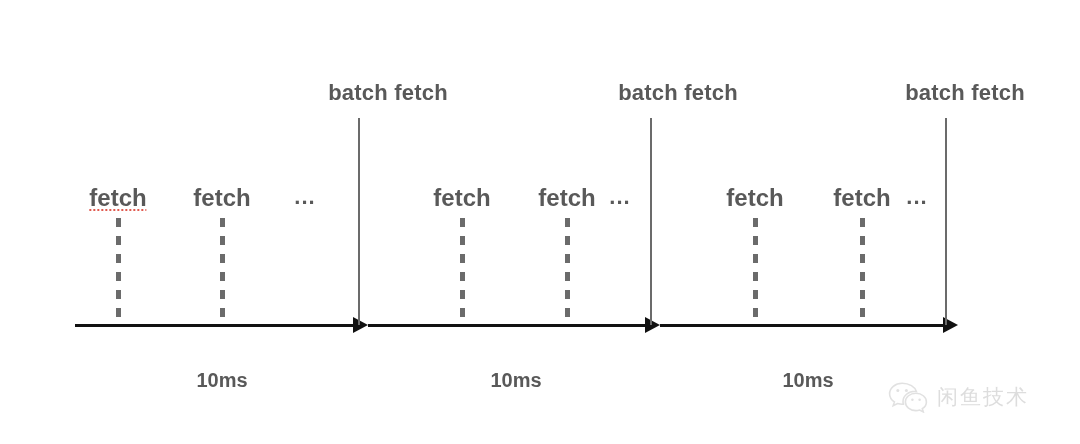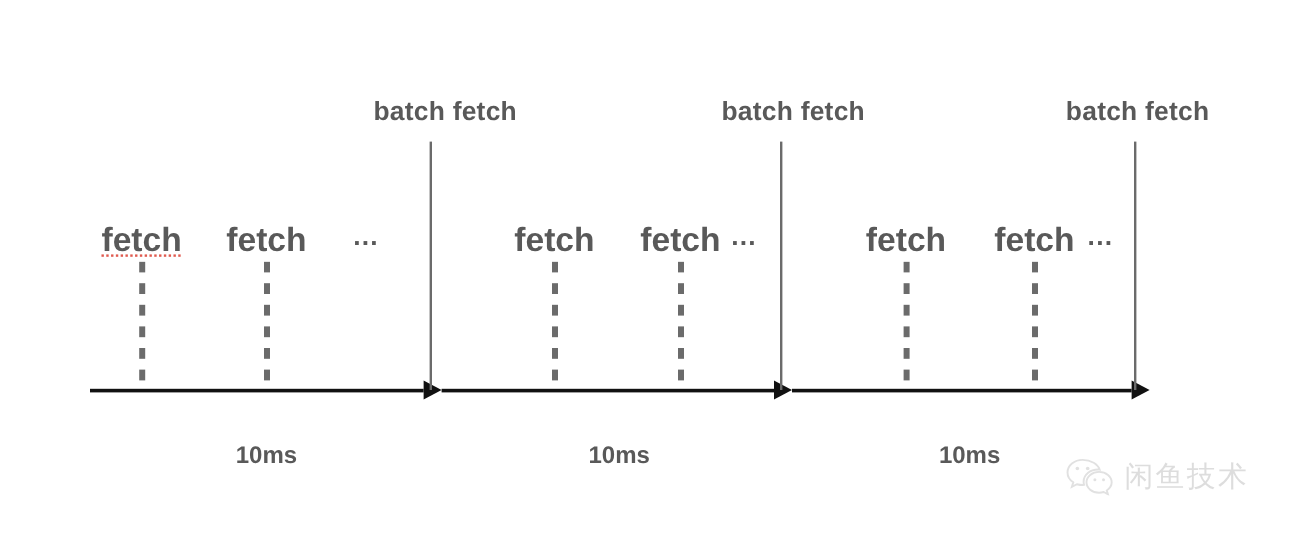--- a/index.html
+++ b/index.html
@@ -61,23 +61,24 @@
     position: absolute;
     color: #595959;
     white-space: nowrap;
     transform: translateX(-50%);
     line-height: 1;
   }
   .label-batch {
     font-size: 22px;
     font-weight: bold;
     letter-spacing: 0.2px;
+    margin-left: 17px;
   }
   .label-fetch {
-    font-size: 28px;
+    font-size: 24px;
     font-weight: bold;
   }
   .label-fetch.misspelled {
     text-decoration: underline;
     text-decoration-style: dotted;
     text-decoration-color: #e05a4f;
     text-decoration-thickness: 2px;
     text-underline-offset: 3px;
   }
   .label-ellipsis {
@@ -94,21 +95,21 @@
   
   #watermark {
     position: absolute;
     display: flex;
     align-items: center;
     gap: 9px;
     opacity: 0.62;
     user-select: none;
   }
   #watermark .wm-text {
-    font-size: 24px;
+    font-size: 21px;
     color: #c9c9c9;
     letter-spacing: 2px;
     font-family: "DejaVu Sans", sans-serif;
   }
   #watermark .wm-logo { display: block; }
 </style>
 </head>
 <body>
 
 <div id="diagram-root">

